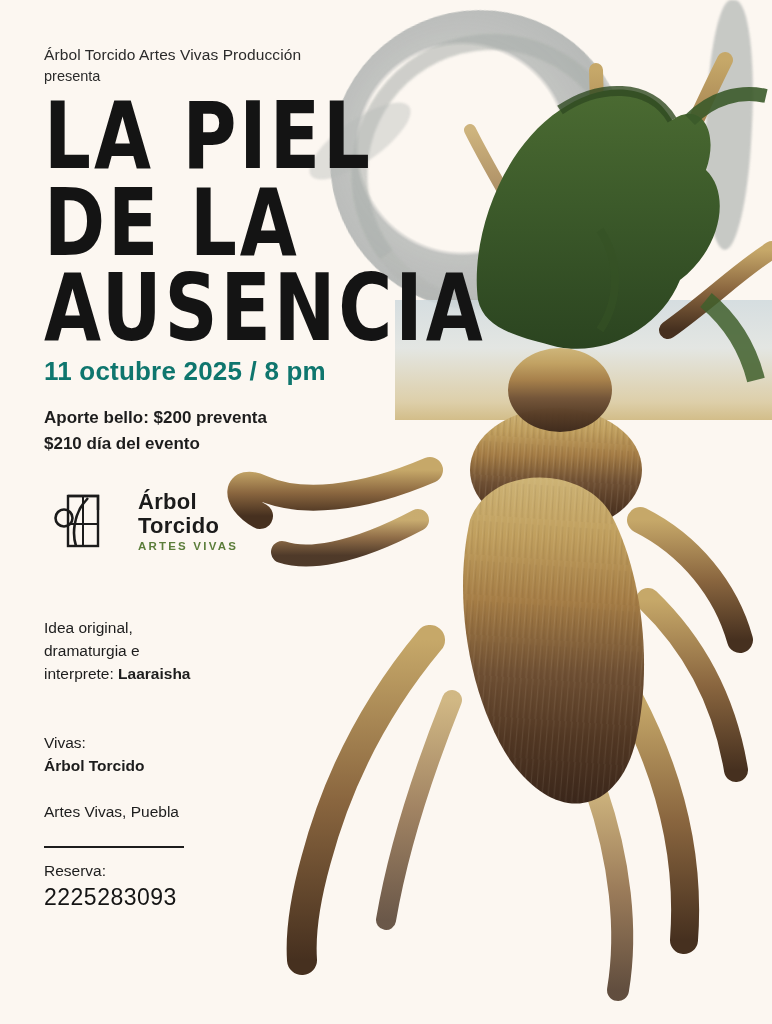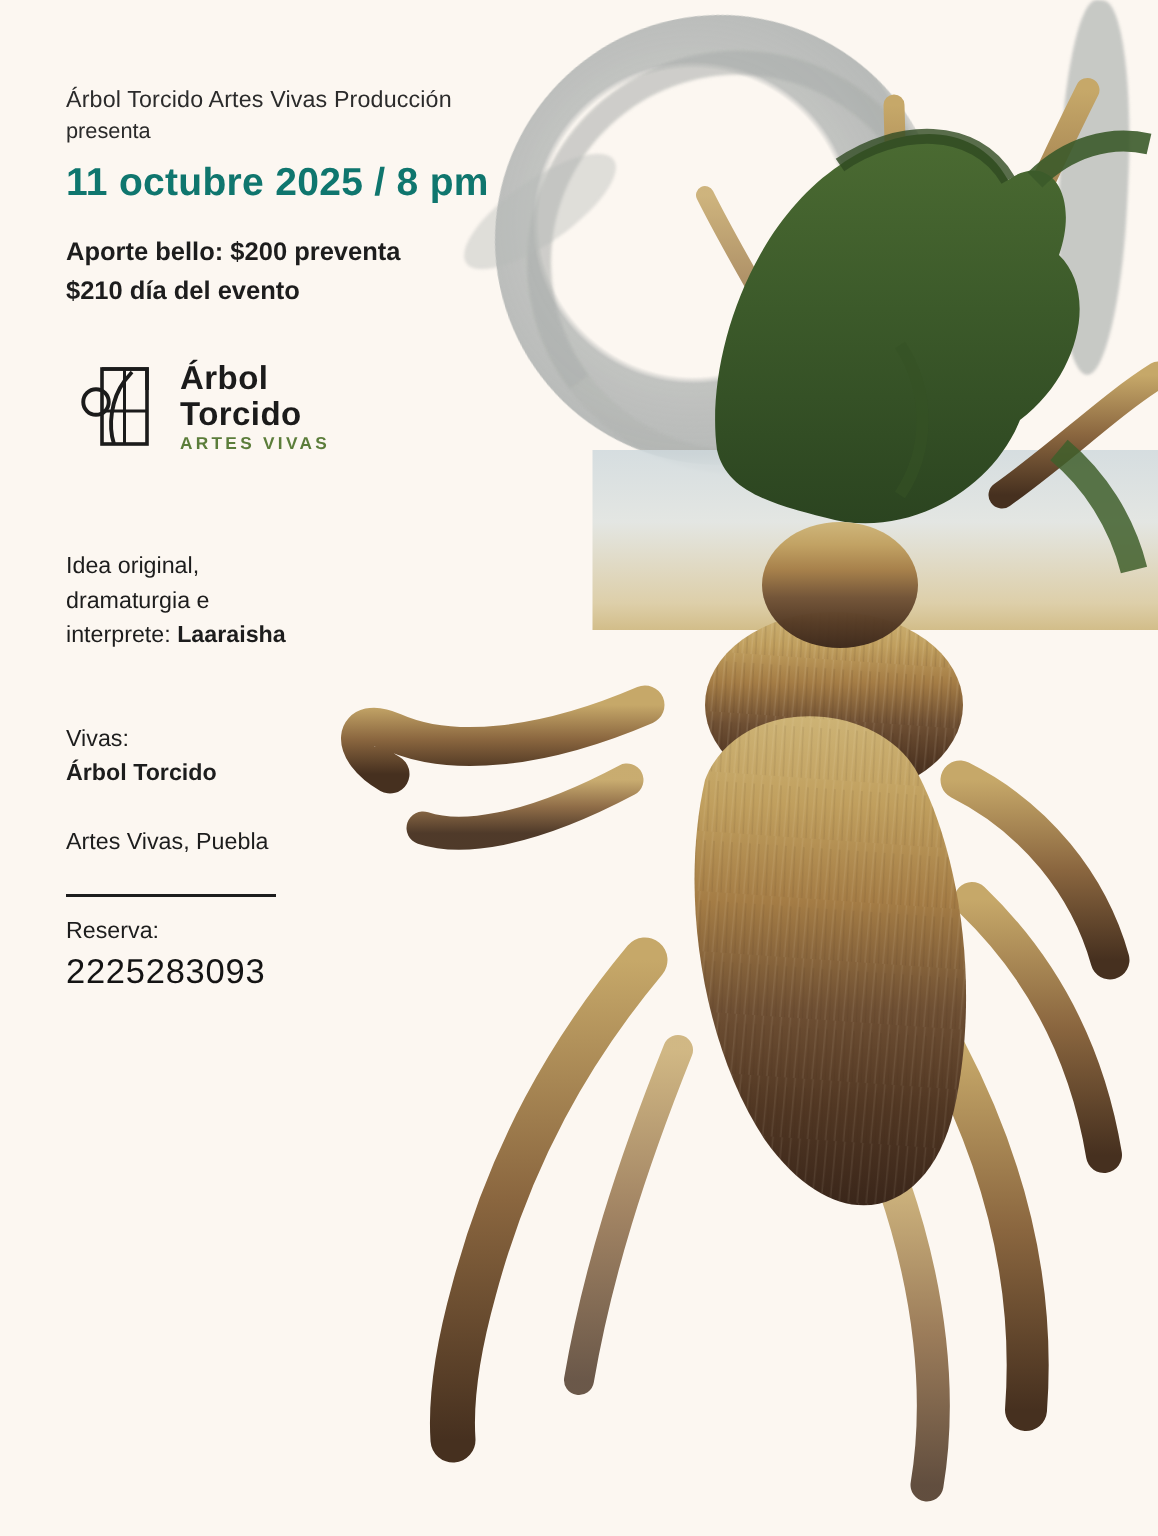--- a/index.html
+++ b/index.html
@@ -67,21 +67,21 @@
     opacity: .85;
   }
 
   
   .insect { position: absolute; left: 0; top: 0; width: 772px; height: 1024px; }
 
   
   .content {
     position: absolute;
     left: 44px;
-    top: 56px;
+    top: 44px;
     width: 420px;
     z-index: 5;
   }
   .producer {
     font-size: 15.5px;
     color: #2b2b2b;
     letter-spacing: .1px;
     line-height: 1.45;
     margin: 0;
   }
@@ -118,21 +118,21 @@
     line-height: 1.5;
     margin: 0;
     white-space: pre-line;
   }
 
   
   .logo {
     margin: 34px 0 0 10px;
     display: flex;
     align-items: center;
-    gap: 10px;
+    gap: 28px;
   }
   .logo-mark { width: 56px; height: 62px; flex: none; }
   .logo-text { line-height: 1; }
   .logo-l1, .logo-l2 {
     font-size: 22px;
     font-weight: 700;
     color: #1b1b1b;
     letter-spacing: .3px;
     display: block;
   }
@@ -264,20 +264,25 @@
         <ellipse cx="560" cy="390" rx="52" ry="42" fill="url(#grassGrad)" opacity=".95"></ellipse>
       </g>
     </svg>
   </div>
 
   <div class="content">
 
     <p class="producer">Árbol Torcido Artes Vivas Producción</p>
     <p class="presenta">presenta</p>
 
+    <div class="title-wrap">
+      <h1 class="title">LA PIEL
+DE LA
+AUSENCIA</h1>
+    </div>
 
     <p class="date">11 octubre 2025 / 8 pm</p>
     <p class="price">Aporte bello: $200 preventa
 $210 día del evento</p>
 
     <div class="logo">
       <svg class="logo-mark" viewBox="0 0 56 62">
         <rect x="14" y="6" width="30" height="50" fill="none" stroke="#1b1b1b" stroke-width="2.4"></rect>
         <path d="M14 6 L44 6 L44 20" fill="none" stroke="#1b1b1b" stroke-width="2.4"></path>
         <path d="M29 6 L29 56" stroke="#1b1b1b" stroke-width="2"></path>

